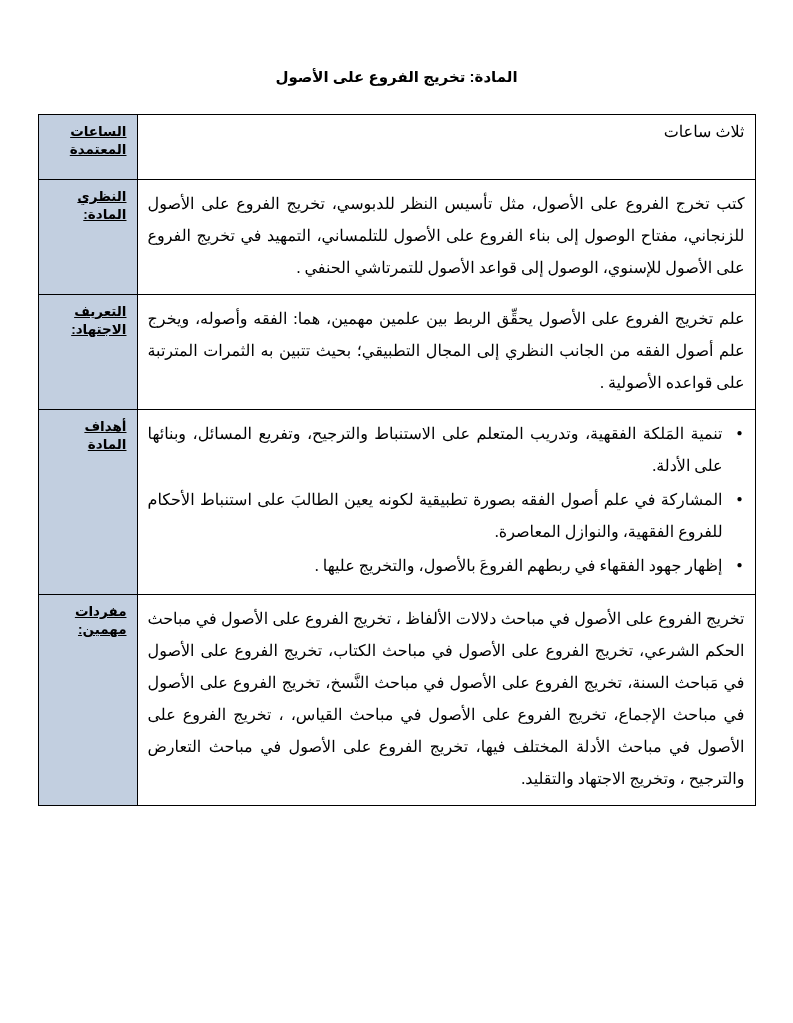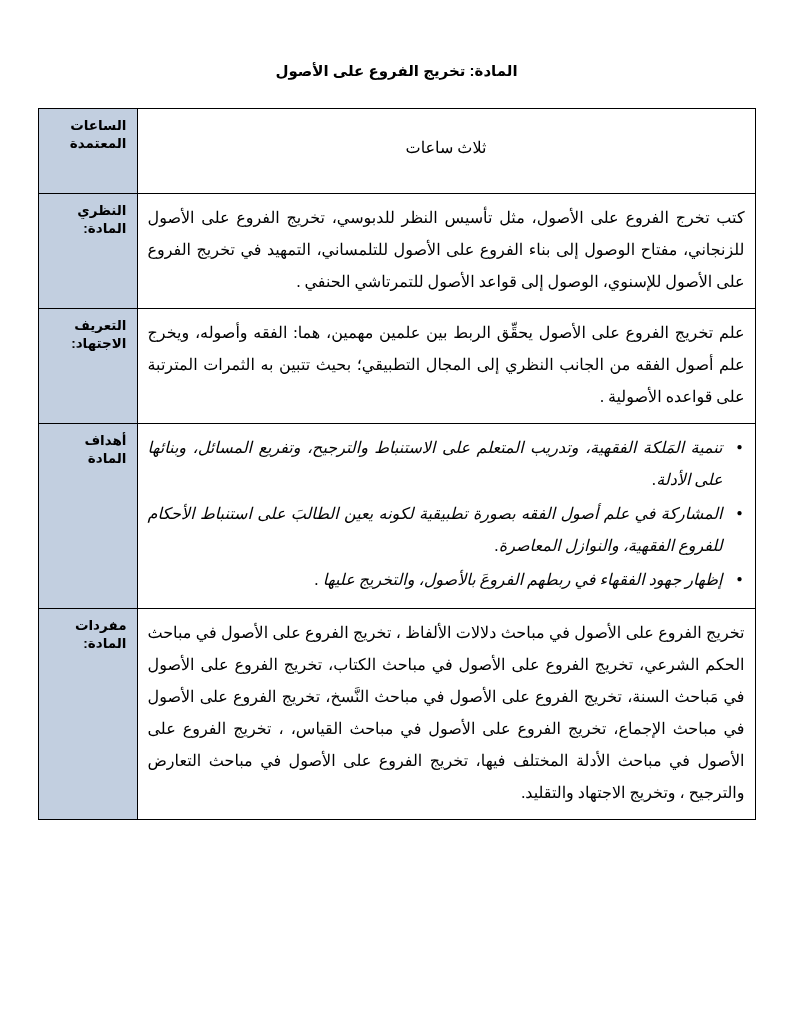--- a/index.html
+++ b/index.html
@@ -21,21 +21,21 @@
     box-sizing: border-box;
     padding: 52px 36px 10px 36px;
     position: relative;
   }
   .doc-title {
     text-align: center;
     font-family: "Liberation Sans", "DejaVu Sans", sans-serif;
     font-weight: bold;
     font-size: 15px;
     letter-spacing: 0px;
-    margin: 10px 0 28px 0;
+    margin: 16px 0 28px 0;
     color: #000;
   }
   table.course-table {
     width: 718px;
     margin: 0 auto;
     border-collapse: collapse;
     table-layout: fixed;
     direction: rtl;
   }
   table.course-table td {
@@ -46,50 +46,49 @@
   td.label-cell {
     width: 78px;
     background: #c2cfe0;
     font-family: "Liberation Sans", "DejaVu Sans", sans-serif;
     font-weight: bold;
     font-size: 13.5px;
     line-height: 1.35;
     text-align: right;
     padding: 7px 7px 8px 5px;
     vertical-align: top;
+    text-decoration: underline;
   }
   td.value-cell {
     background: #ffffff;
     font-size: 16px;
     line-height: 2.0;
     text-align: justify;
     text-justify: inter-word;
   }
   td.value-cell.center-line {
-    text-align: center;
     line-height: 1.4;
-    padding-top: 28px;
+    padding-top: 6px;
   }
   .row-credit td.label-cell,
   .row-credit td.value-cell {
     height: 46px;
   }
   ul.goals {
     margin: 0;
     padding: 0 22px 0 0;
     list-style: none;
   }
   ul.goals li {
     position: relative;
     margin: 0 0 2px 0;
     padding: 0;
     font-size: 16px;
     line-height: 2.0;
     text-align: justify;
-    font-style: italic;
   }
   ul.goals li::before {
     content: "\25CF";
     position: absolute;
     right: -20px;
     top: 0px;
     font-size: 10px;
     line-height: 2.9;
   }
   .goal-1 { text-align: justify; }
@@ -127,18 +126,18 @@
             <li class="goal-1">تنمية المَلكة الفقهية، وتدريب المتعلم على الاستنباط والترجيح، وتفريع المسائل، وبنائها على الأدلة.</li>
             <li class="goal-2">المشاركة في علم أصول الفقه بصورة تطبيقية لكونه يعين الطالبَ على استنباط الأحكام للفروع الفقهية، والنوازل المعاصرة.</li>
             <li class="goal-3">إظهار جهود الفقهاء في ربطهم الفروعَ بالأصول، والتخريج عليها .</li>
           </ul>
         </td>
         <td class="label-cell">أهداف المادة</td>
       </tr>
 
       <tr>
         <td class="value-cell">تخريج الفروع على الأصول في مباحث دلالات الألفاظ ، تخريج الفروع على الأصول في مباحث الحكم الشرعي، تخريج الفروع على الأصول في مباحث الكتاب، تخريج الفروع على الأصول في مَباحث السنة، تخريج الفروع على الأصول في مباحث النَّسخ، تخريج الفروع على الأصول في مباحث الإجماع، تخريج الفروع على الأصول في مباحث القياس، ، تخريج الفروع على الأصول في مباحث الأدلة المختلف فيها، تخريج الفروع على الأصول في مباحث التعارض والترجيح ، وتخريج الاجتهاد والتقليد.</td>
-        <td class="label-cell">مفردات المادة:</td>
+        <td class="label-cell">مفردات مهمين:</td>
       </tr>
     </tbody>
   </table>
 
 </div>
 
 </body></html>

